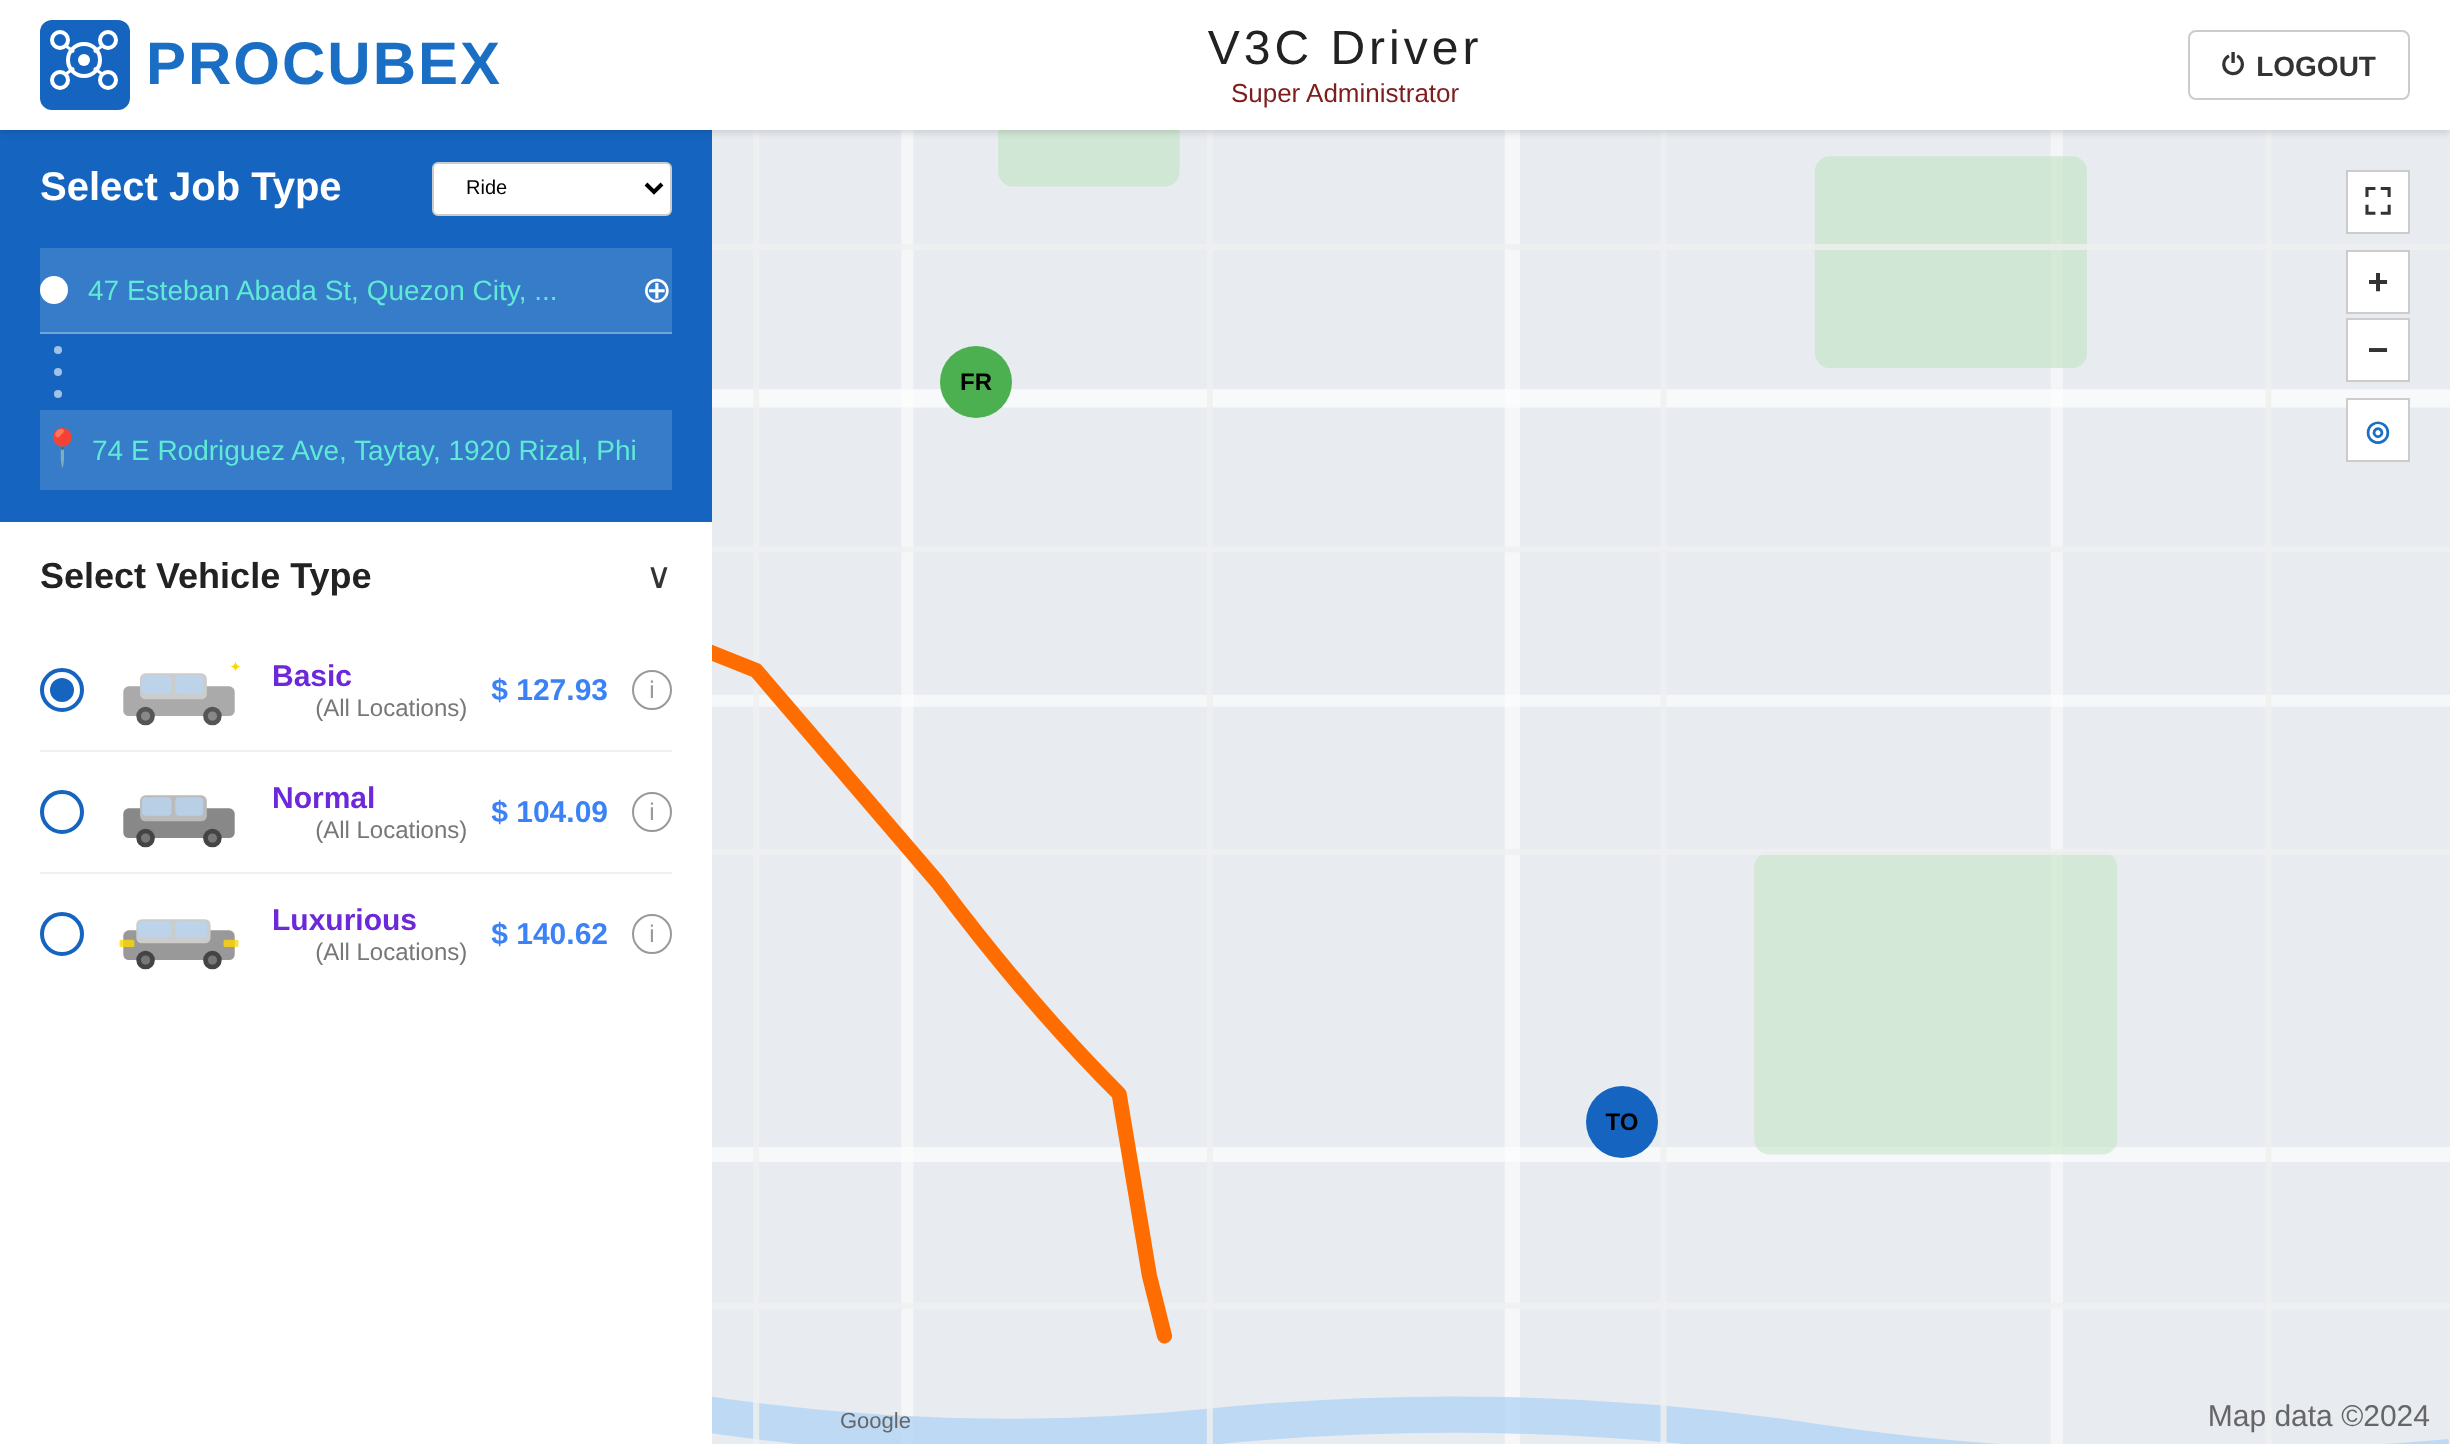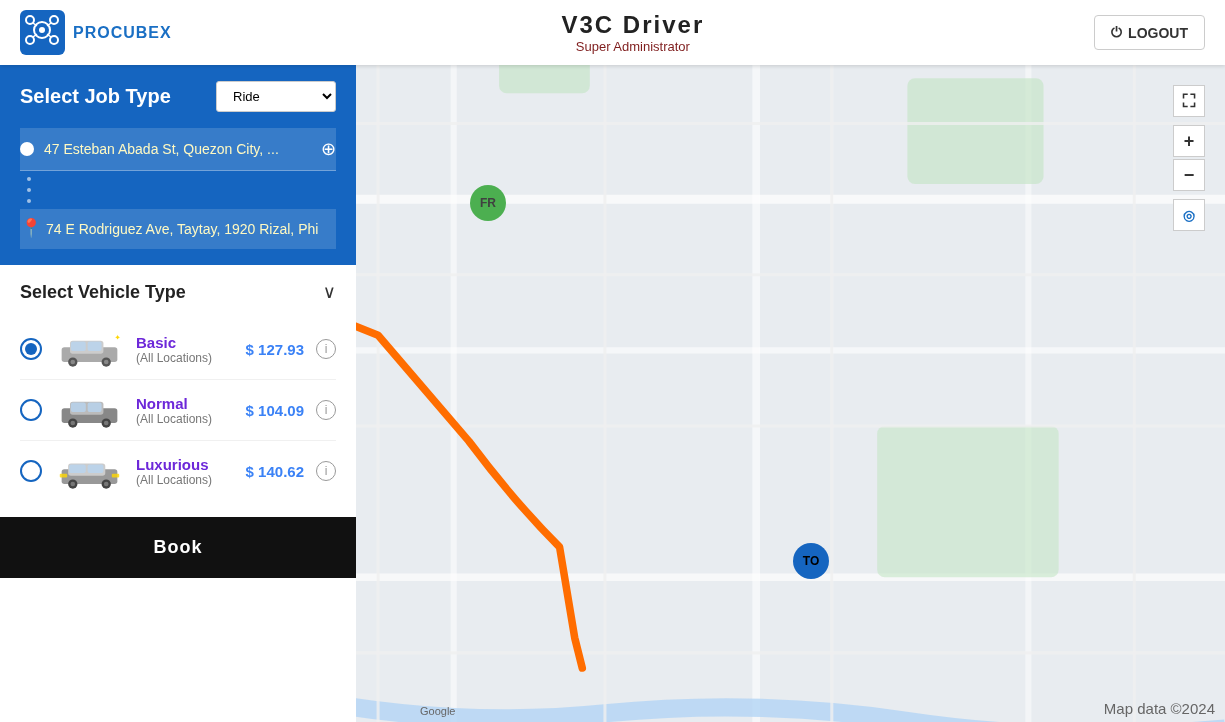--- a/index.html
+++ b/index.html
@@ -21,31 +21,31 @@
     .logo-area {
       display: flex;
       align-items: center;
       gap: 8px;
     }
     .logo-icon {
       width: 45px;
       height: 45px;
     }
     .logo-text {
-      font-size: 16px;
+      font-size: 30px;
       font-weight: bold;
       color: #1a6fc4;
       letter-spacing: 1px;
     }
     .header-center {
       text-align: center;
     }
     .header-title {
       font-size: 24px;
-      font-weight: bold;
+      font-weight: normal;
       color: #222;
       letter-spacing: 2px;
     }
     .header-subtitle {
       font-size: 13px;
       color: #7f1d1d;
     }
     .logout-btn {
       display: flex;
       align-items: center;
@@ -133,21 +133,21 @@
     }
     .job-type-label {
       color: #fff;
       font-size: 20px;
       font-weight: bold;
     }
     .job-type-select {
       background: #fff;
       border: 1px solid #ccc;
       padding: 6px 12px;
-      font-size: 13px;
+      font-size: 10px;
       cursor: pointer;
       border-radius: 3px;
       min-width: 120px;
       appearance: auto;
       margin-left: 36px;
     }
 
     
     .location-bar {
       background: #1565c0;
@@ -174,21 +174,21 @@
     }
     .location-pin {
       width: 16px;
       height: 20px;
       flex-shrink: 0;
       color: #fff;
       font-size: 18px;
       line-height: 1;
     }
     .location-text {
-      color: #fef9c3;
+      color: #5eead4;
       font-size: 14px;
       flex: 1;
       white-space: nowrap;
       overflow: hidden;
       text-overflow: ellipsis;
     }
     .location-gps-btn {
       background: none;
       border: none;
       color: #fff;
@@ -277,20 +277,21 @@
       flex: 1;
     }
     .vehicle-name {
       font-size: 15px;
       font-weight: bold;
       color: #6d28d9;
     }
     .vehicle-sub {
       font-size: 12px;
       color: #777;
+      text-align: right;
     }
     .vehicle-price {
       font-size: 15px;
       font-weight: bold;
       color: #3b82f6;
     }
     .info-icon {
       width: 20px;
       height: 20px;
       border-radius: 50%;
@@ -314,30 +315,30 @@
       padding: 20px;
       font-size: 18px;
       font-weight: bold;
       cursor: pointer;
       letter-spacing: 1px;
     }
 
     
     .marker-fr {
       position: absolute;
-      top: 120px;
+      top: 108px;
       left: 470px;
       width: 36px;
       height: 36px;
       background: #4CAF50;
       border-radius: 50%;
       display: flex;
       align-items: center;
       justify-content: center;
-      color: #404040;
+      color: #000000;
       font-weight: bold;
       font-size: 12px;
       z-index: 5;
     }
     .marker-to {
       position: absolute;
       top: 478px;
       left: 793px;
       width: 36px;
       height: 36px;
@@ -557,15 +558,14 @@
       </div>
       <div class="vehicle-info">
         <div class="vehicle-name">Luxurious</div>
         <div class="vehicle-sub">(All Locations)</div>
       </div>
       <span class="vehicle-price">$ 140.62</span>
       <div class="info-icon">i</div>
     </div>
 
     
-    <button class="book-btn">Book</button>
   </div>
 </div>
 
 </body></html>

